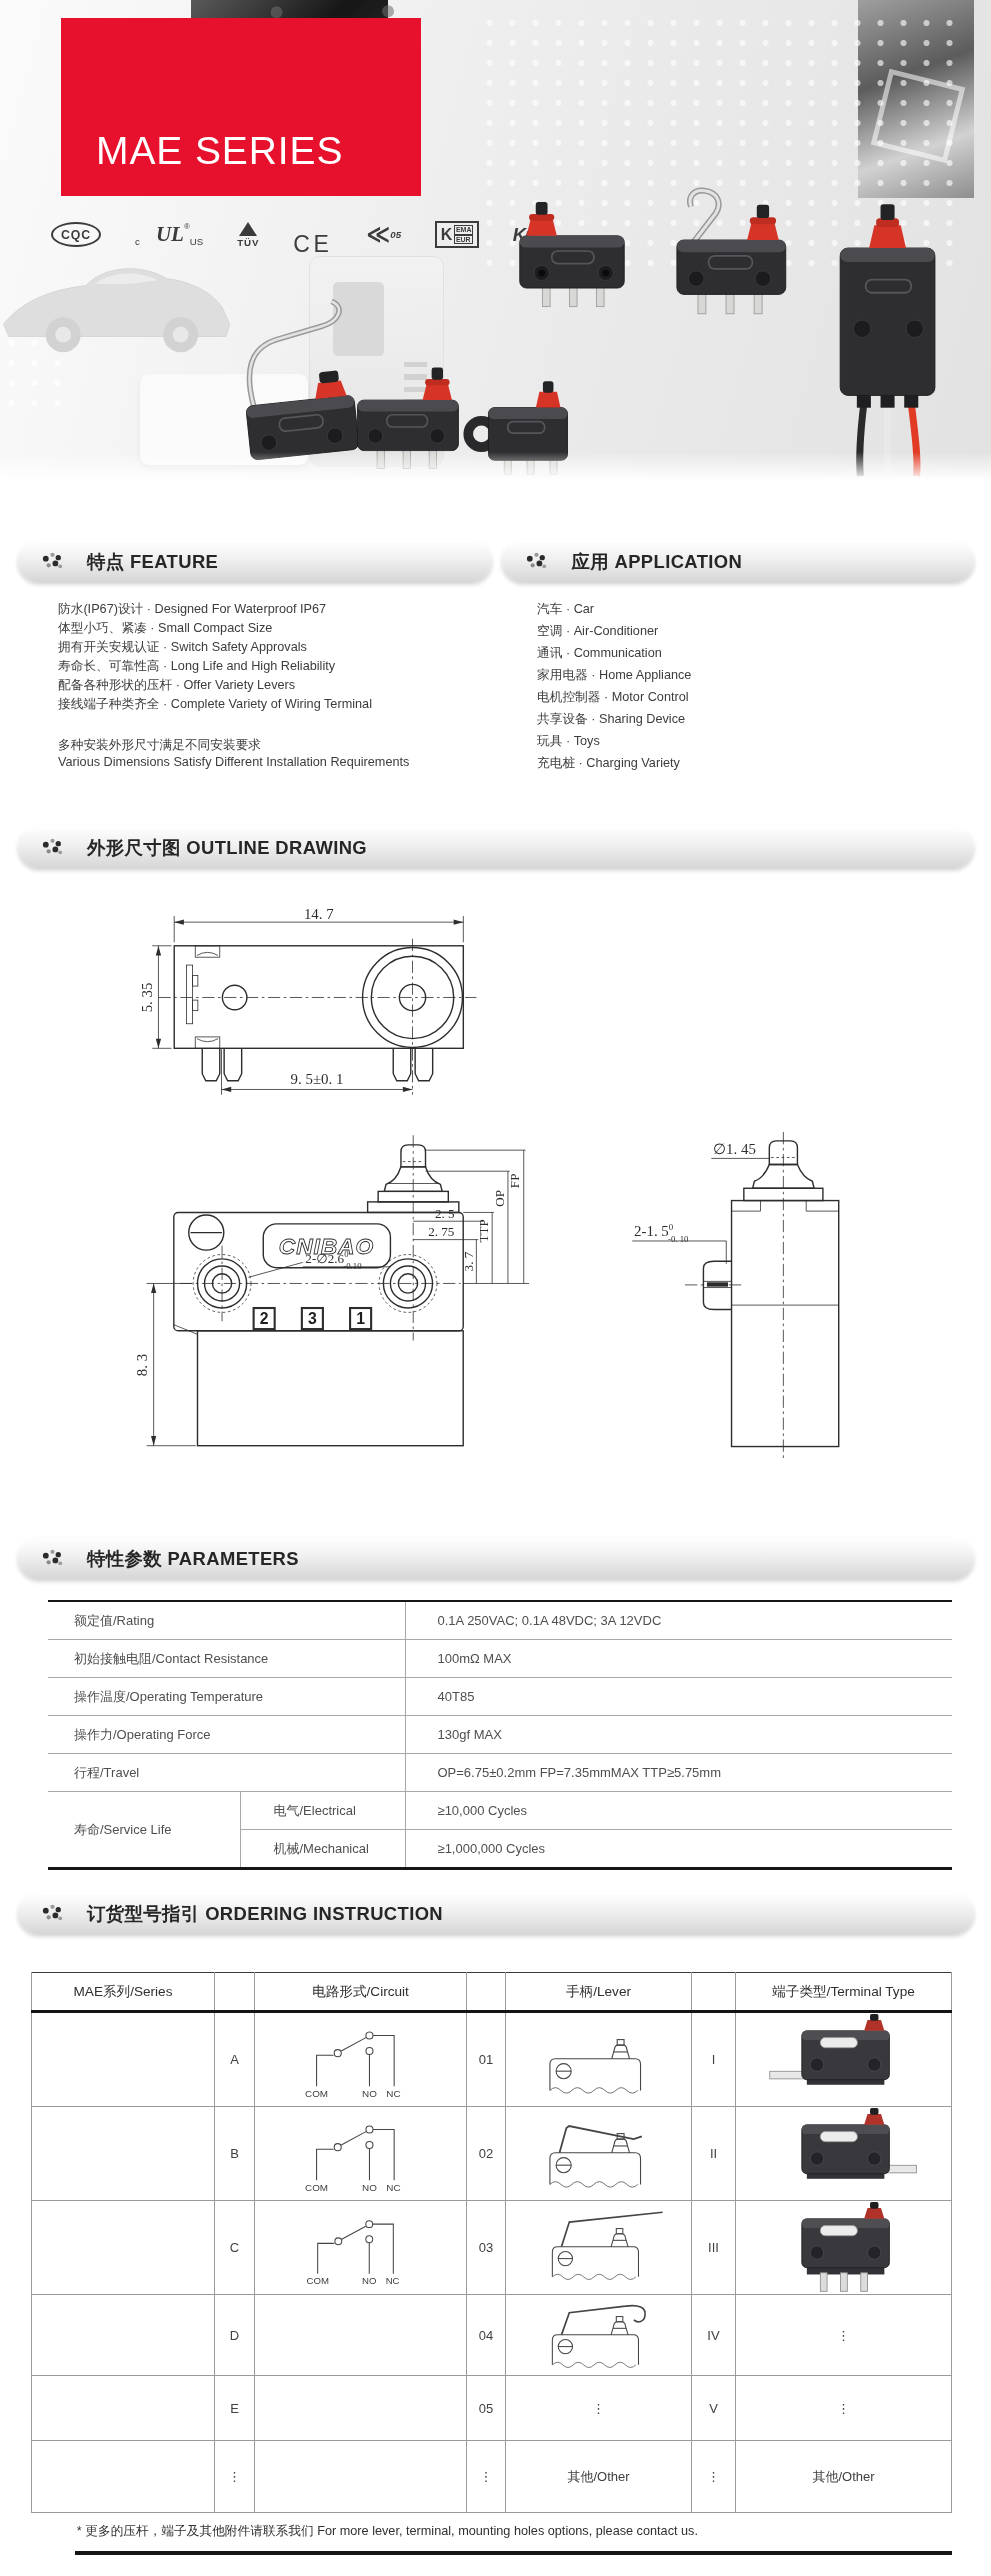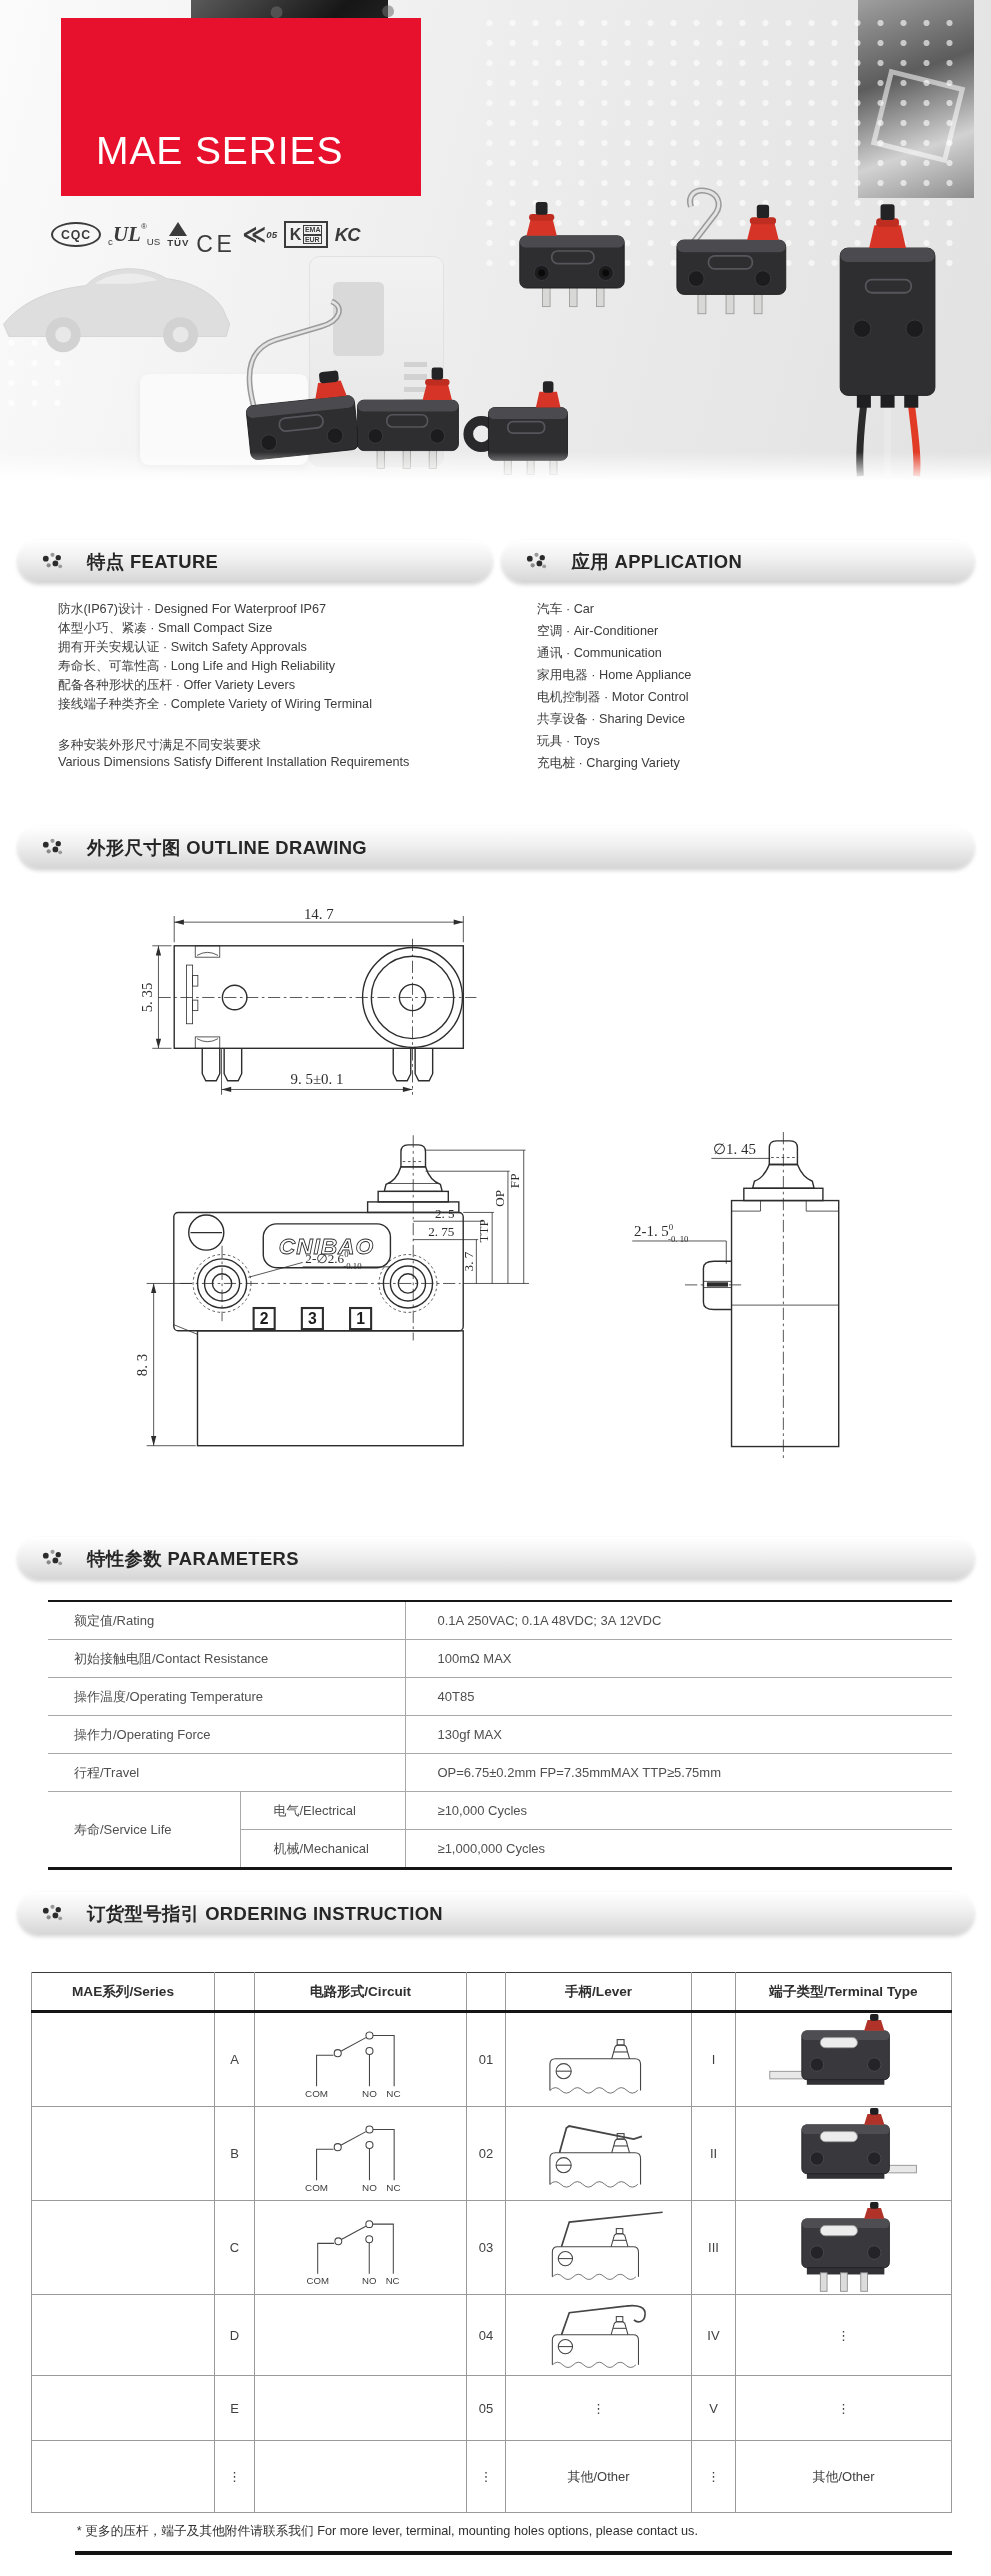--- a/index.html
+++ b/index.html
@@ -15,25 +15,25 @@
   .photo-top .gear{position:absolute;left:77px;top:-35px;width:105px;height:105px;border-radius:50%;
         border:12.3px dotted #6e6e6e;opacity:.55;}
   .photo-strip{position:absolute;left:858px;top:0;width:116px;height:198px;
         background:linear-gradient(160deg,#9f9f9f 0%,#5c5c5c 38%,#d2d2d2 72%,#8d8d8d 100%);}
   .photo-strip .chip{position:absolute;left:21px;top:77px;width:68px;height:68px;
         border:5.3px solid rgba(255,255,255,.55);transform:rotate(14deg);}
   .dots-bg{position:absolute;background-image:radial-gradient(circle,rgba(255,255,255,.95) 2.6px,rgba(255,255,255,0) 3.5px);
         background-size:23px 20px;opacity:.65;}
   .banner{position:absolute;left:61px;top:18.4px;width:360px;height:178px;}
   .banner-title{position:absolute;left:35px;bottom:23px;color:#fff;font-size:39px;letter-spacing:0.9px;}
-  .certs{position:absolute;left:51px;top:211px;display:flex;align-items:center;gap:7px;color:#3b3b3b;}
+  .certs{position:absolute;left:51px;top:211px;display:flex;align-items:center;gap:34px;color:#3b3b3b;}
   .cert{display:flex;align-items:center;color:#3b3b3b;}
   .cqc-oval{border:2.2px solid #3b3b3b;border-radius:50%;padding:3.5px 8px;font-weight:bold;font-size:12.3px;letter-spacing:0.9px;}
   .ul-c{font-size:9.7px;align-self:flex-end;}
-  .ul-m{font-size:21px;font-weight:bold;font-style:italic;font-family:"Liberation Serif",serif;}
+  .ul-m{font-size:21px;font-weight:bold;font-style:italic;font-family:"Liberation Serif",serif;margin-left:16px;}
   .ul-r{font-size:8px;align-self:flex-start;}
   .ul-us{font-size:9.7px;align-self:flex-end;}
   .tuv{display:flex;flex-direction:column;align-items:center;line-height:1;}
   .tuv .tri{width:0;height:0;border-left:9.7px solid transparent;border-right:9.7px solid transparent;border-bottom:14px solid #3b3b3b;margin-bottom:1.8px;}
   .tuv .t{font-size:9.7px;font-weight:bold;letter-spacing:0.9px;}
   .ce{font-size:23px;letter-spacing:3.5px;color:#3b3b3b;font-family:"Liberation Sans",sans-serif;margin-top:20px;}
   .enec{font-style:italic;font-weight:bold;}
   .enec .mk{font-size:23px;}
   .enec .nm{font-size:9.7px;}
   .kema{border:2.2px solid #3b3b3b;padding:1.8px 3.5px;display:flex;align-items:center;gap:1.8px;}
@@ -75,21 +75,21 @@
   .ptable-wrap{position:absolute;left:48px;top:1600px;width:904px;}
   table.ptable{border-collapse:collapse;width:904px;border-top:2.6px solid #161616;border-bottom:3.5px solid #161616;}
   table.ptable td{border-top:0.9px solid #a8a8a8;height:35px;font-size:13px;color:#4f4f4f;}
   table.ptable tr.first td{border-top:none;}
   table.ptable td.p-label{padding-left:26px;}
   table.ptable td.p-val{border-left:0.9px solid #a8a8a8;padding-left:32px;}
   table.ptable td.p-sub{border-left:0.9px solid #a8a8a8;padding-left:33px;}
   
   .otable-wrap{position:absolute;left:31px;top:1972px;width:921px;}
   table.otable{border-collapse:collapse;width:921px;border:0.9px solid #9a9a9a;border-top:1.8px solid #3a3a3a;}
-  table.otable th{height:35px;font-weight:bold;font-size:13.6px;color:#2f2f2f;
+  table.otable th{height:35px;font-weight:normal;font-size:13.6px;color:#2f2f2f;
         border-bottom:3.5px solid #141414;border-left:0.9px solid #9a9a9a;}
   table.otable td{border:0.9px solid #9a9a9a;text-align:center;vertical-align:middle;font-size:13px;color:#414141;}
   table.otable .cell-svg{display:block;margin:0 auto;}
   .dotsv{font-size:13px;color:#555;}
   .footnote{border-bottom:4.4px solid #141414;padding:9.7px 1.8px 11.4px 1.8px;font-size:12.7px;color:#303030;margin-left:44px;}
   
   .sw{position:absolute;}
 </style>
 </head>
 <body>

